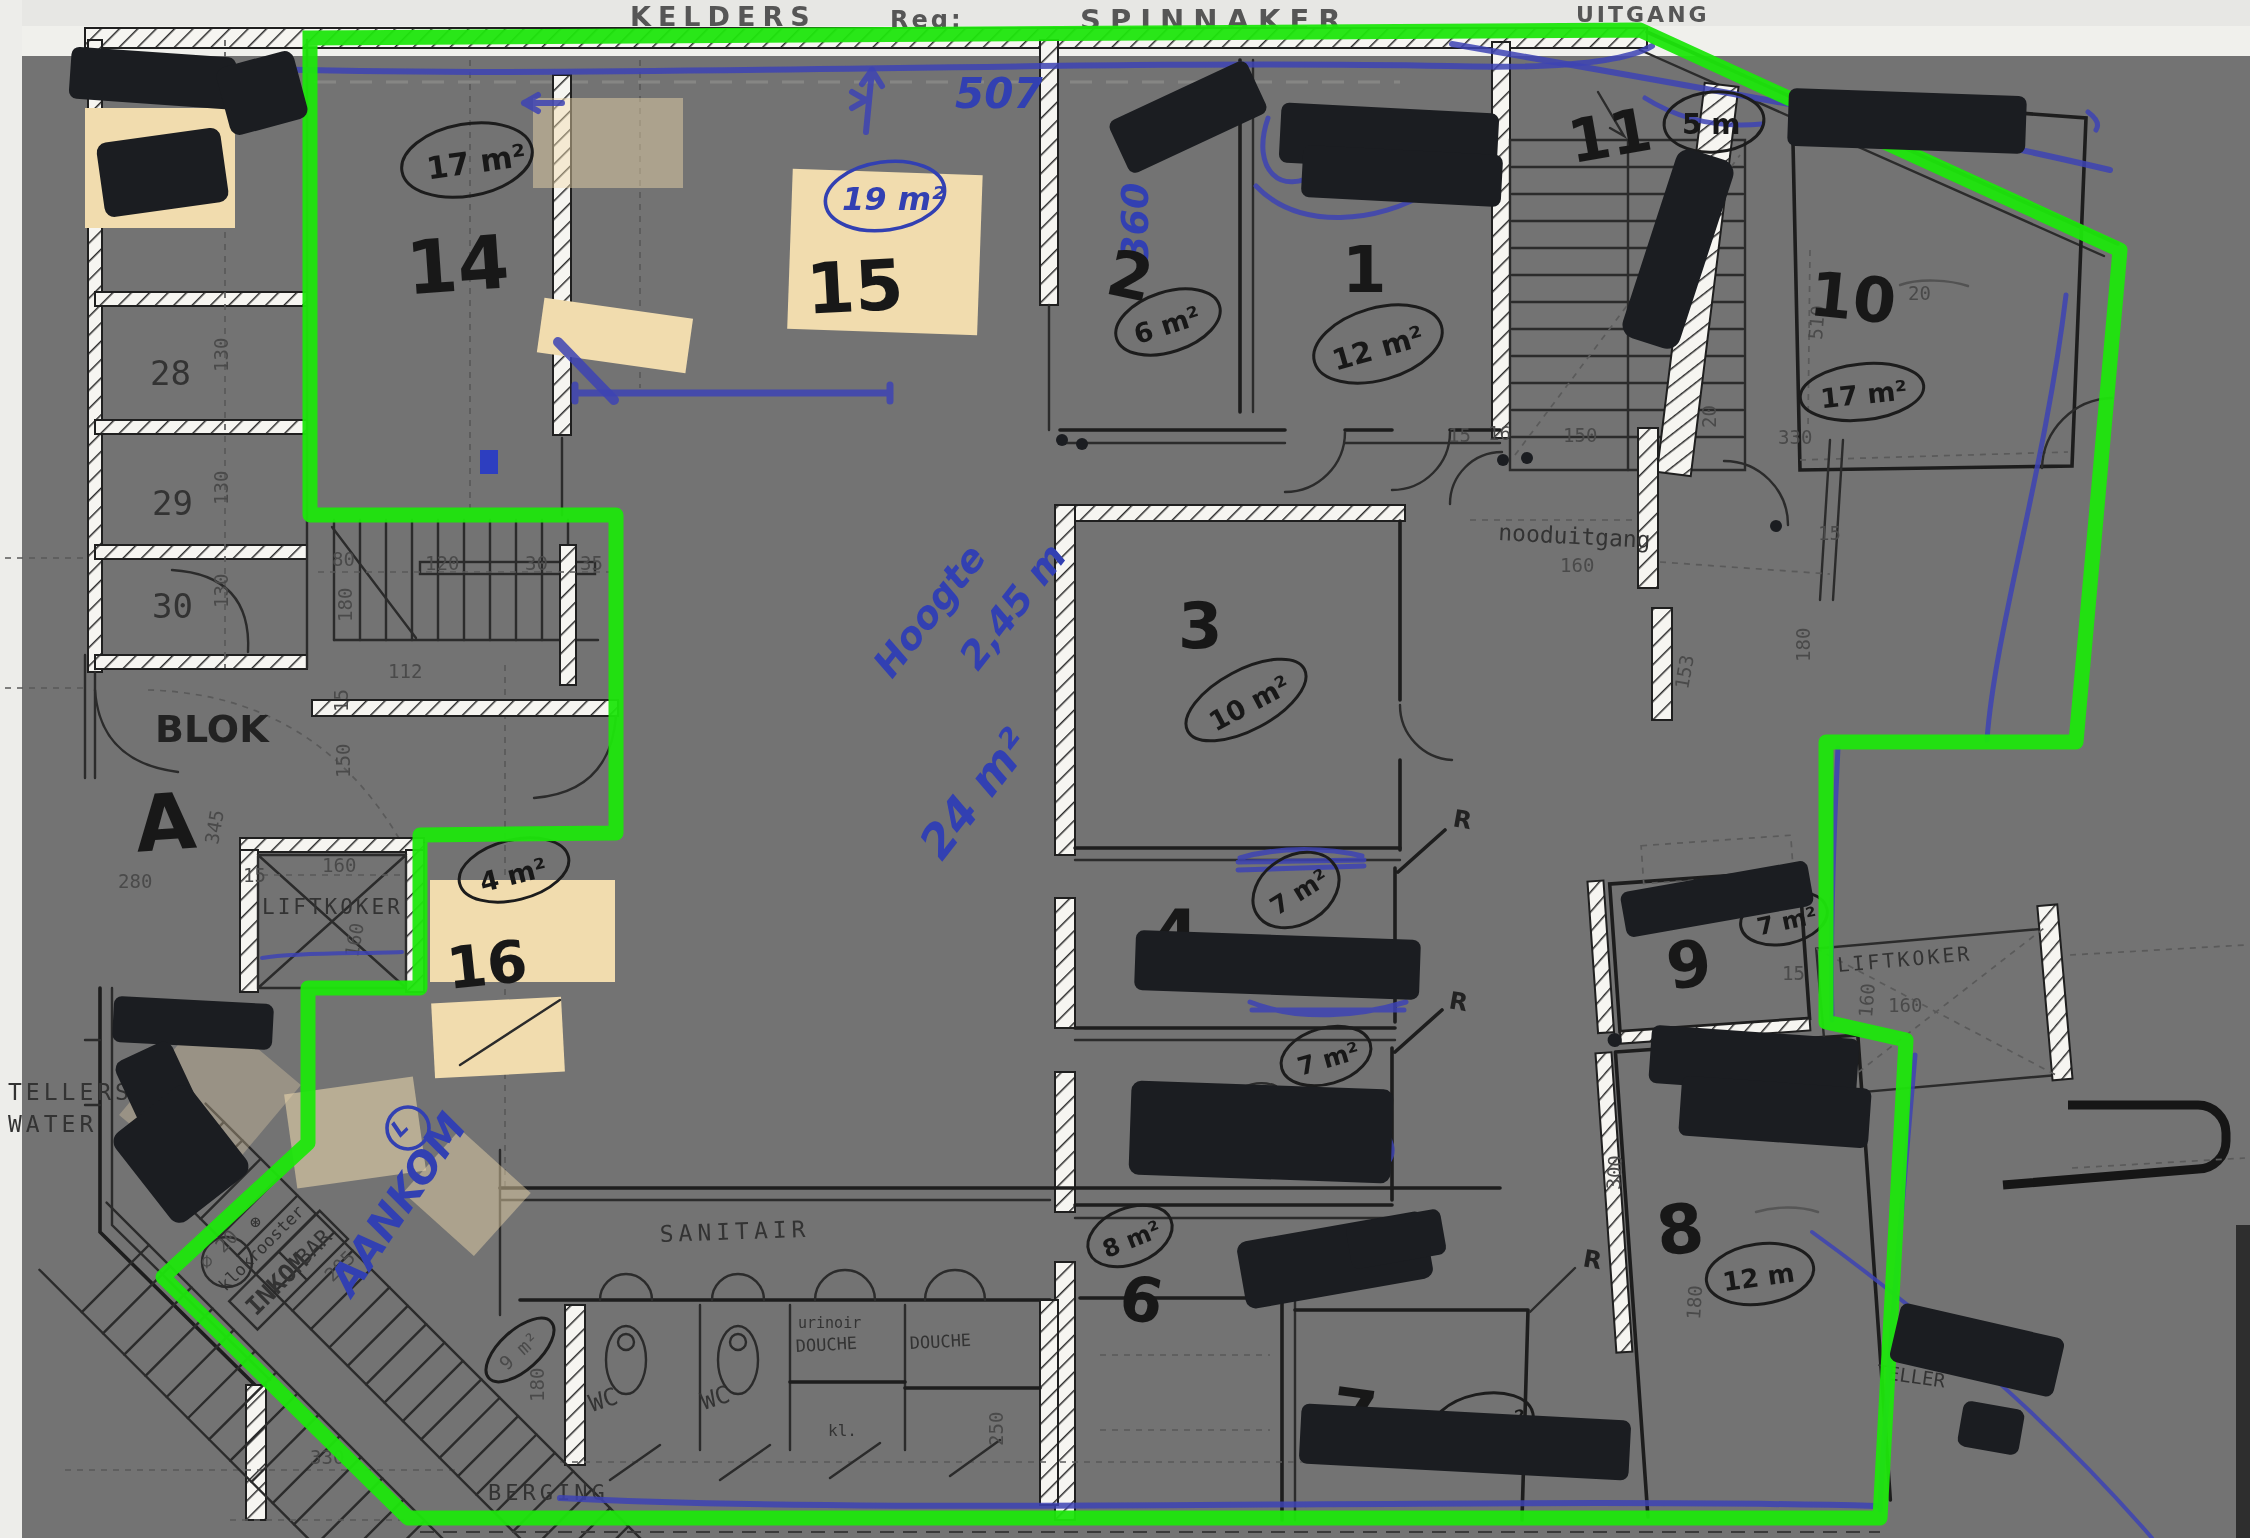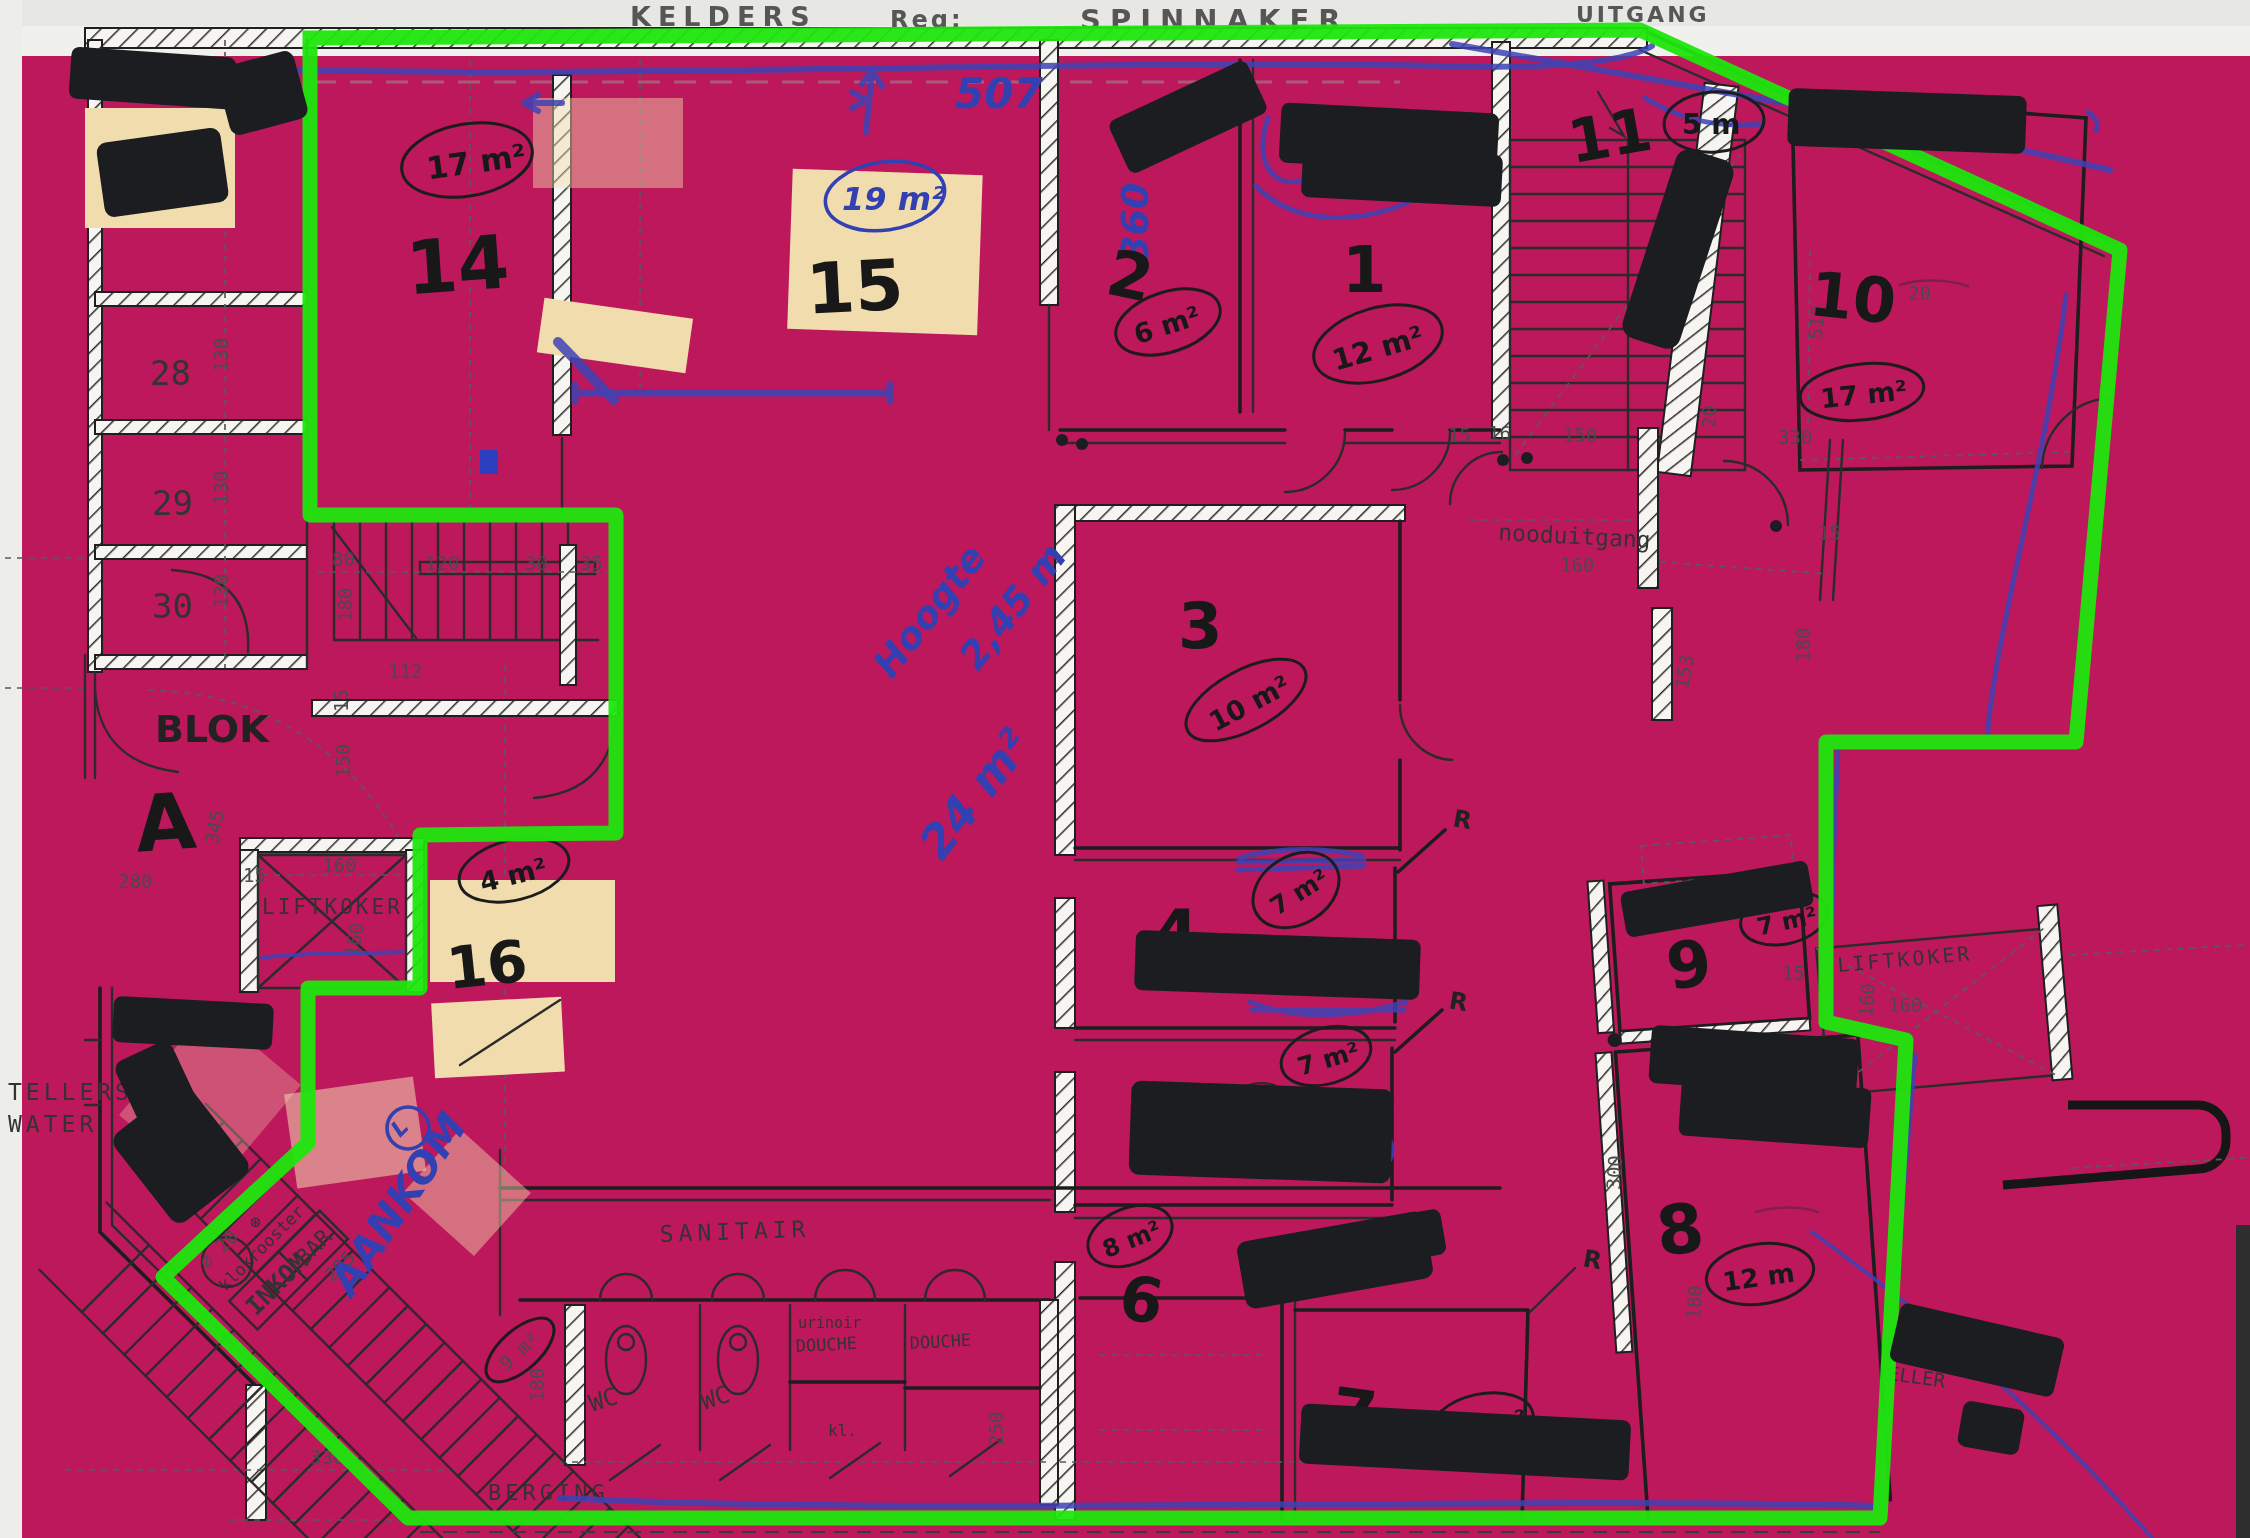--- a/index.html
+++ b/index.html
@@ -1,16 +1,16 @@
 <!DOCTYPE html>
 <html><head>
 <meta charset="utf-8">
 <style>
   html,body{margin:0;padding:0;background:#d9d9d6;}
-  #stage{position:relative;width:2250px;height:1538px;background:#be185d;overflow:hidden;
+  #stage{position:relative;width:2250px;height:1538px;background:#737373;overflow:hidden;
          font-family:"DejaVu Sans",sans-serif;}
   svg{position:absolute;left:0;top:0;}
   
   .w2{stroke:#2b2b2b;stroke-width:2.4;fill:none;stroke-linecap:round;}
   .w3{stroke:#1d1d1d;stroke-width:3.6;fill:none;stroke-linecap:round;}
   .dash{stroke:#3a3a3a;stroke-width:2.2;stroke-dasharray:14 9;fill:none;}
   .dashf{stroke:#5a5a5a;stroke-width:1.7;stroke-dasharray:6 6;fill:none;}
   .hatchw{fill:url(#hp);stroke:#1f1f1f;stroke-width:2;}
   .pen{stroke:#3d43b4;fill:none;opacity:.85;stroke-linecap:round;}
   .mark{fill:#1b1d21;}

